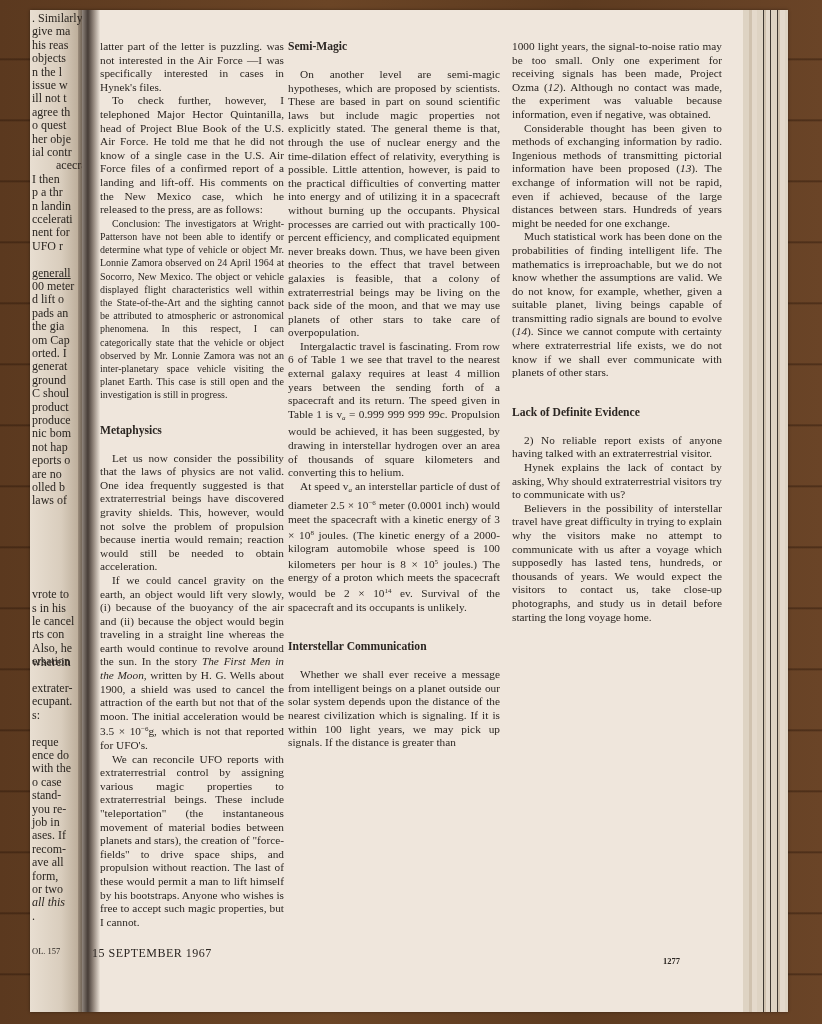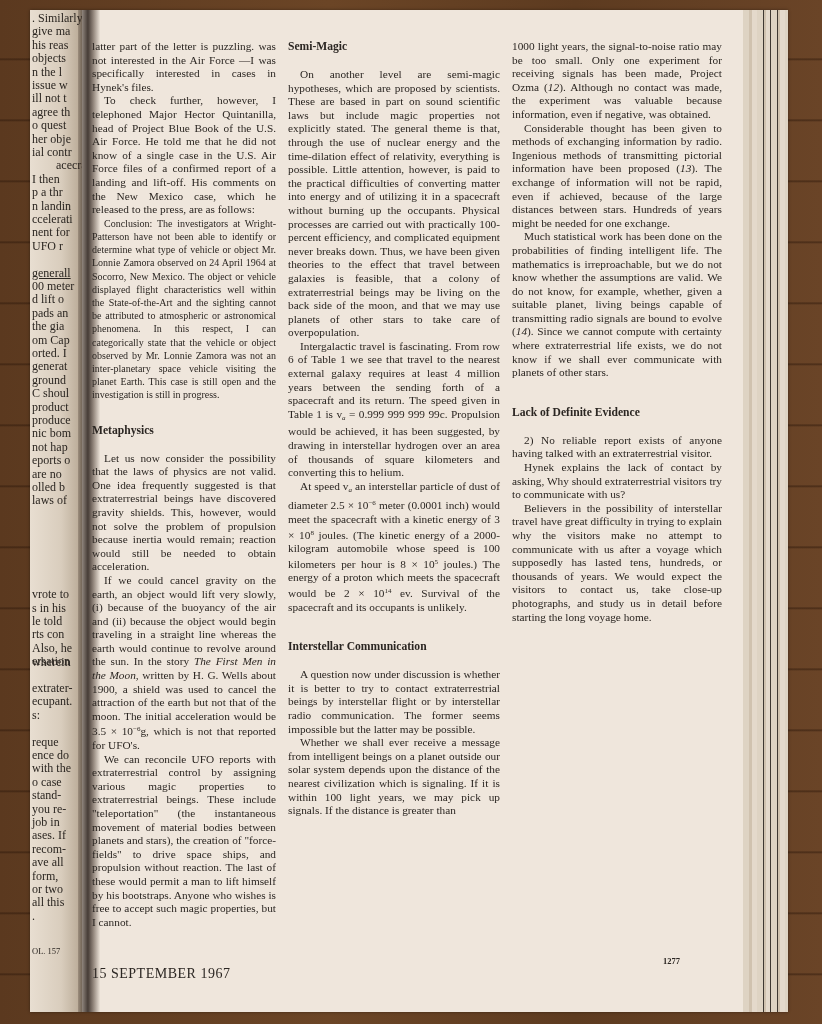--- a/index.html
+++ b/index.html
@@ -17,25 +17,25 @@
     background:linear-gradient(90deg,rgba(60,45,35,0.25),rgba(40,30,25,0.85) 45%,rgba(70,55,45,0.55) 70%,rgba(200,190,175,0.1));}
   .right-edge{position:absolute;left:743px;top:10px;width:45px;height:1002px;
     background:repeating-linear-gradient(90deg,#ddd1c1 0 6px,#cdbfab 6px 9px,#e3d8ca 9px 14px);opacity:0.9;}
   .right-edge .line{position:absolute;top:0;bottom:0;width:1px;background:#2d2620;}
   .prev-line{position:absolute;left:2px;font-size:12px;line-height:13.4px;white-space:nowrap;
     font-family:"Liberation Serif",serif;color:#2a2520;}
   .col{position:absolute;font-size:11.3px;line-height:13.6px;text-align:justify;color:#2b2622;}
   .col p{margin:0;text-indent:12px;}
   .col p.noindent{text-indent:0;}
   .col h3{font-size:11.6px;font-weight:bold;margin:0;line-height:14px;text-indent:0;}
-  .col1{left:92px;top:40px;width:184px;}
+  .col1{left:100px;top:40px;width:184px;}
   .col2{left:288px;top:40px;width:212px;}
   .col3{left:512px;top:40px;width:210px;}
   .small{font-size:8px;}
-  .footer-left{position:absolute;left:92px;top:946px;font-size:14px;letter-spacing:0.5px;color:#2b2622;margin-top:20px;}
+  .footer-left{position:absolute;left:92px;top:946px;font-size:12px;letter-spacing:0.5px;color:#2b2622;}
   .footer-vol{position:absolute;left:32px;top:946px;font-size:8.5px;color:#2b2622;}
   .page-num{position:absolute;left:663px;top:956px;font-size:8.5px;font-weight:bold;color:#2b2622;}
   .sub{font-size:7px;vertical-align:-2px;}
   .sup{font-size:7px;vertical-align:4px;}
   i{font-style:italic;}
 </style>
 </head>
 <body>
 
 <div class="wood"></div>
@@ -80,42 +80,42 @@
     <div class="prev-line" style="top: 471px;">olled b</div>
     <div class="prev-line" style="top: 484.4px;">laws of</div>
     <div class="prev-line" style="top: 497.8px;"></div>
     <div class="prev-line" style="top: 511.2px;"></div>
     <div class="prev-line" style="top: 524.6px;"></div>
     <div class="prev-line" style="top: 538px;"></div>
     <div class="prev-line" style="top: 551.4px;"></div>
     <div class="prev-line" style="top: 564.8px;"></div>
     <div class="prev-line" style="top: 578.2px;">vrote to</div>
     <div class="prev-line" style="top: 591.6px;">s in his</div>
-    <div class="prev-line" style="top: 605px;">le told</div>
+    <div class="prev-line" style="top: 605px;">le cancel</div>
     <div class="prev-line" style="top: 618.4px;">rts con</div>
     <div class="prev-line" style="top: 631.8px;">Also, he</div>
     <div class="prev-line" style="top: 645.2px;">ersation</div>
     <div class="prev-line" style="top: 646px;">wherein</div>
     <div class="prev-line" style="top: 672px;">extrater-</div>
     <div class="prev-line" style="top: 685.4px;">ecupant.</div>
     <div class="prev-line" style="top: 698.8px;">s:</div>
     <div class="prev-line" style="top: 712.2px;"></div>
     <div class="prev-line" style="top: 725.6px;">reque</div>
     <div class="prev-line" style="top: 739px;">ence do</div>
     <div class="prev-line" style="top: 752.4px;">with the</div>
     <div class="prev-line" style="top: 765.8px;">o case</div>
     <div class="prev-line" style="top: 779.2px;">stand-</div>
     <div class="prev-line" style="top: 792.6px;">you re-</div>
     <div class="prev-line" style="top: 806px;">job in</div>
     <div class="prev-line" style="top: 819.4px;">ases. If</div>
     <div class="prev-line" style="top: 832.8px;">recom-</div>
     <div class="prev-line" style="top: 846.2px;">ave all</div>
     <div class="prev-line" style="top: 859.6px;">form,</div>
     <div class="prev-line" style="top: 873px;">or two</div>
-    <div class="prev-line" style="top: 886.4px;">all this</div>
+    <div class="prev-line" style="top: 886.4px; font-style: italic;">all this</div>
     <div class="prev-line" style="top: 899.8px;">.</div>
   </div>
 <div class="gutter"></div>
 <div class="right-edge">
   <span class="line" style="left:20px"></span>
   <span class="line" style="left:27px"></span>
   <span class="line" style="left:34px"></span>
 </div>
 
 <div class="col col1">
@@ -132,21 +132,20 @@
 
 <div class="col col2">
   <h3>Semi-Magic</h3>
   <div style="height:14px"></div>
   <p>On another level are semi-magic hypotheses, which are proposed by scientists. These are based in part on sound scientific laws but include magic properties not explicitly stated. The general theme is that, through the use of nuclear energy and the time-dilation effect of relativity, everything is possible. Little attention, however, is paid to the practical difficulties of converting matter into energy and of utilizing it in a spacecraft without burning up the occupants. Physical processes are carried out with practically 100-percent efficiency, and complicated equipment never breaks down. Thus, we have been given theories to the effect that travel between galaxies is feasible, that a colony of extraterrestrial beings may be living on the back side of the moon, and that we may use planets of other stars to take care of overpopulation.</p>
   <p><span>Intergalactic travel is fascinating. From row 6 of Table 1 we see that travel to the nearest external galaxy requires at least 4 million years between the sending forth of a spacecraft and its return. The speed given in Table 1 is v</span><i class="sub">a</i><span> = 0.999 999 999 99c. Propulsion would be achieved, it has been suggested, by drawing in interstellar hydrogen over an area of thousands of square kilometers and converting this to helium.</span></p>
   <p><span>At speed v</span><i class="sub">a</i><span> an interstellar particle of dust of diameter 2.5 × 10</span><span class="sup">−6</span><span> meter (0.0001 inch) would meet the spacecraft with a kinetic energy of 3 × 10</span><span class="sup">8</span><span> joules. (The kinetic energy of a 2000-kilogram automobile whose speed is 100 kilometers per hour is 8 × 10</span><span class="sup">5</span><span> joules.) The energy of a proton which meets the spacecraft would be 2 × 10</span><span class="sup">14</span><span> ev. Survival of the spacecraft and its occupants is unlikely.</span></p>
   <div style="height:26px"></div>
   <h3>Interstellar Communication</h3>
   <div style="height:14px"></div>
-  <p>A question now under discussion is whether it is better to try to contact extraterrestrial beings by interstellar flight or by interstellar radio communication. The former seems impossible but the latter may be possible.</p>
   <p>Whether we shall ever receive a message from intelligent beings on a planet outside our solar system depends upon the distance of the nearest civilization which is signaling. If it is within 100 light years, we may pick up signals. If the distance is greater than</p>
 </div>
 
 <div class="col col3">
   <p class="noindent"><span>1000 light years, the signal-to-noise ratio may be too small. Only one experiment for receiving signals has been made, Project Ozma (</span><i>12</i><span>). Although no contact was made, the experiment was valuable because information, even if negative, was obtained.</span></p>
   <p><span>Considerable thought has been given to methods of exchanging information by radio. Ingenious methods of transmitting pictorial information have been proposed (</span><i>13</i><span>). The exchange of information will not be rapid, even if achieved, because of the large distances between stars. Hundreds of years might be needed for one exchange.</span></p>
   <p><span>Much statistical work has been done on the probabilities of finding intelligent life. The mathematics is irreproachable, but we do not know whether the assumptions are valid. We do not know, for example, whether, given a suitable planet, living beings capable of transmitting radio signals are bound to evolve (</span><i>14</i><span>). Since we cannot compute with certainty where extraterrestrial life exists, we do not know if we shall ever communicate with planets of other stars.</span></p>
   <div style="height:26px"></div>
   <h3>Lack of Definite Evidence</h3>
   <div style="height:14px"></div>

